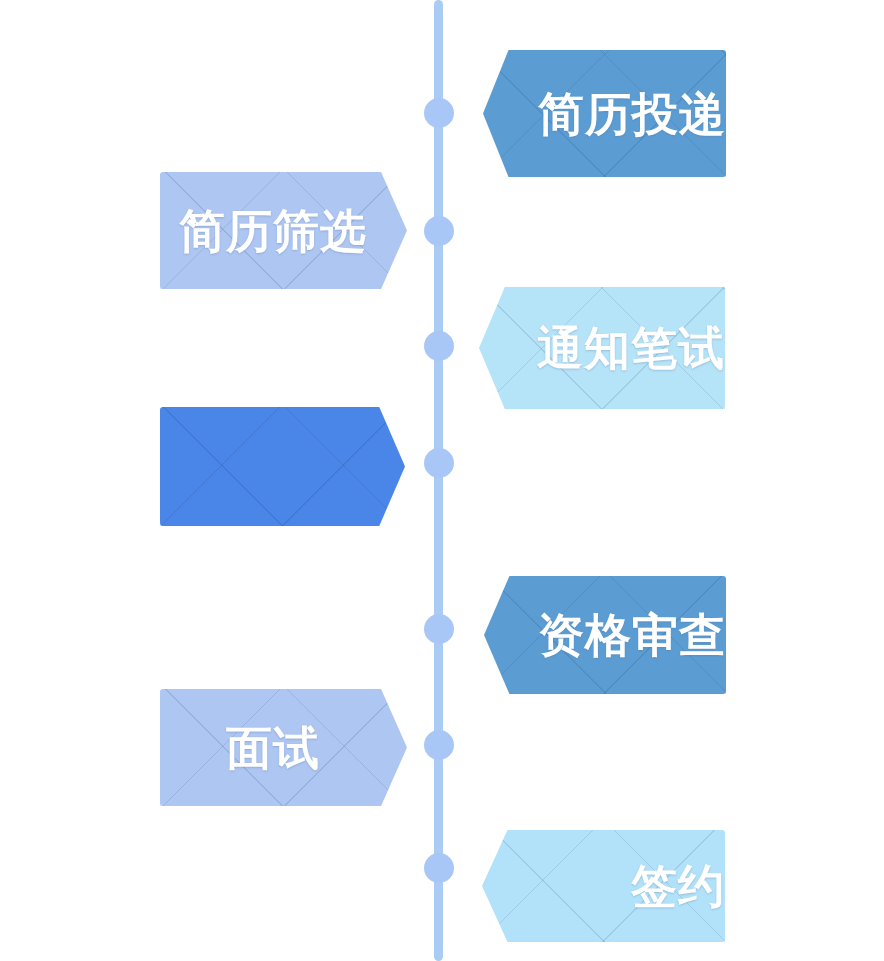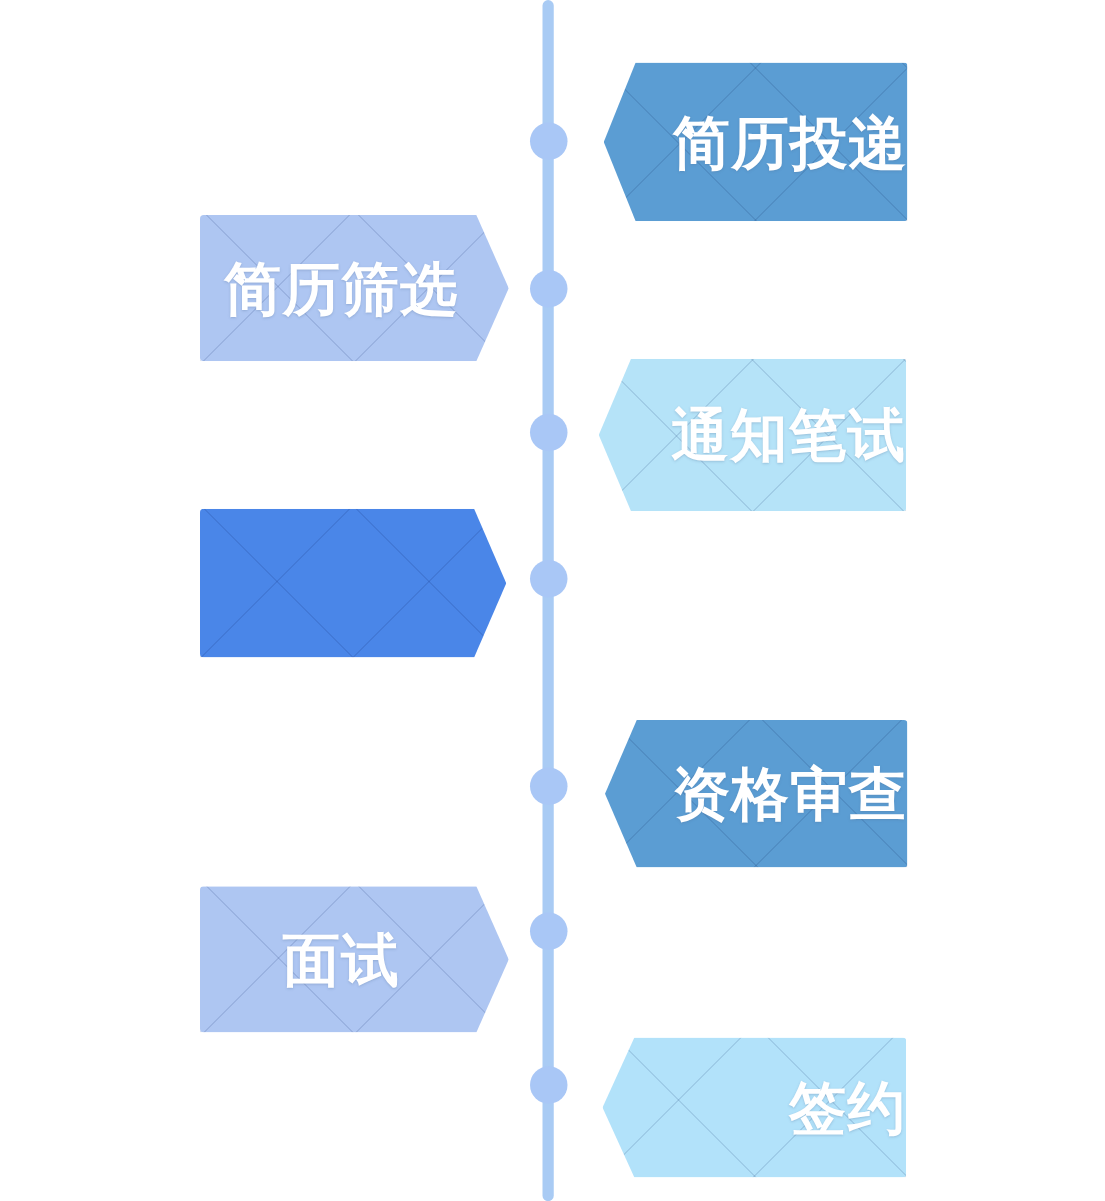--- a/index.html
+++ b/index.html
@@ -118,21 +118,21 @@
     <div class="plate"></div>
     <div class="lattice"></div>
   </div>
 
   <div class="banner right" style="left:484px;top:576px;width:242px;height:118px;--c:#5b9dd3;padding-left:58px;">
     <div class="plate"></div>
     <div class="lattice"></div>
     <span class="label">资格审查</span>
   </div>
 
-  <div class="banner left" style="left:160px;top:689px;width:247px;height:117px;--c:#aec6f2;padding-left:66px;margin-top:20px;">
+  <div class="banner left" style="left:160px;top:689px;width:247px;height:117px;--c:#aec6f2;padding-left:66px;">
     <div class="plate"></div>
     <div class="lattice"></div>
     <span class="label">面试</span>
   </div>
 
   <div class="banner right" style="left:482px;top:814px;width:243px;height:112px;--c:#b2e2fa;padding-left:105px;margin-top:16px;">
     <div class="plate"></div>
     <div class="lattice"></div>
     <span class="label">签约</span>
   </div>

